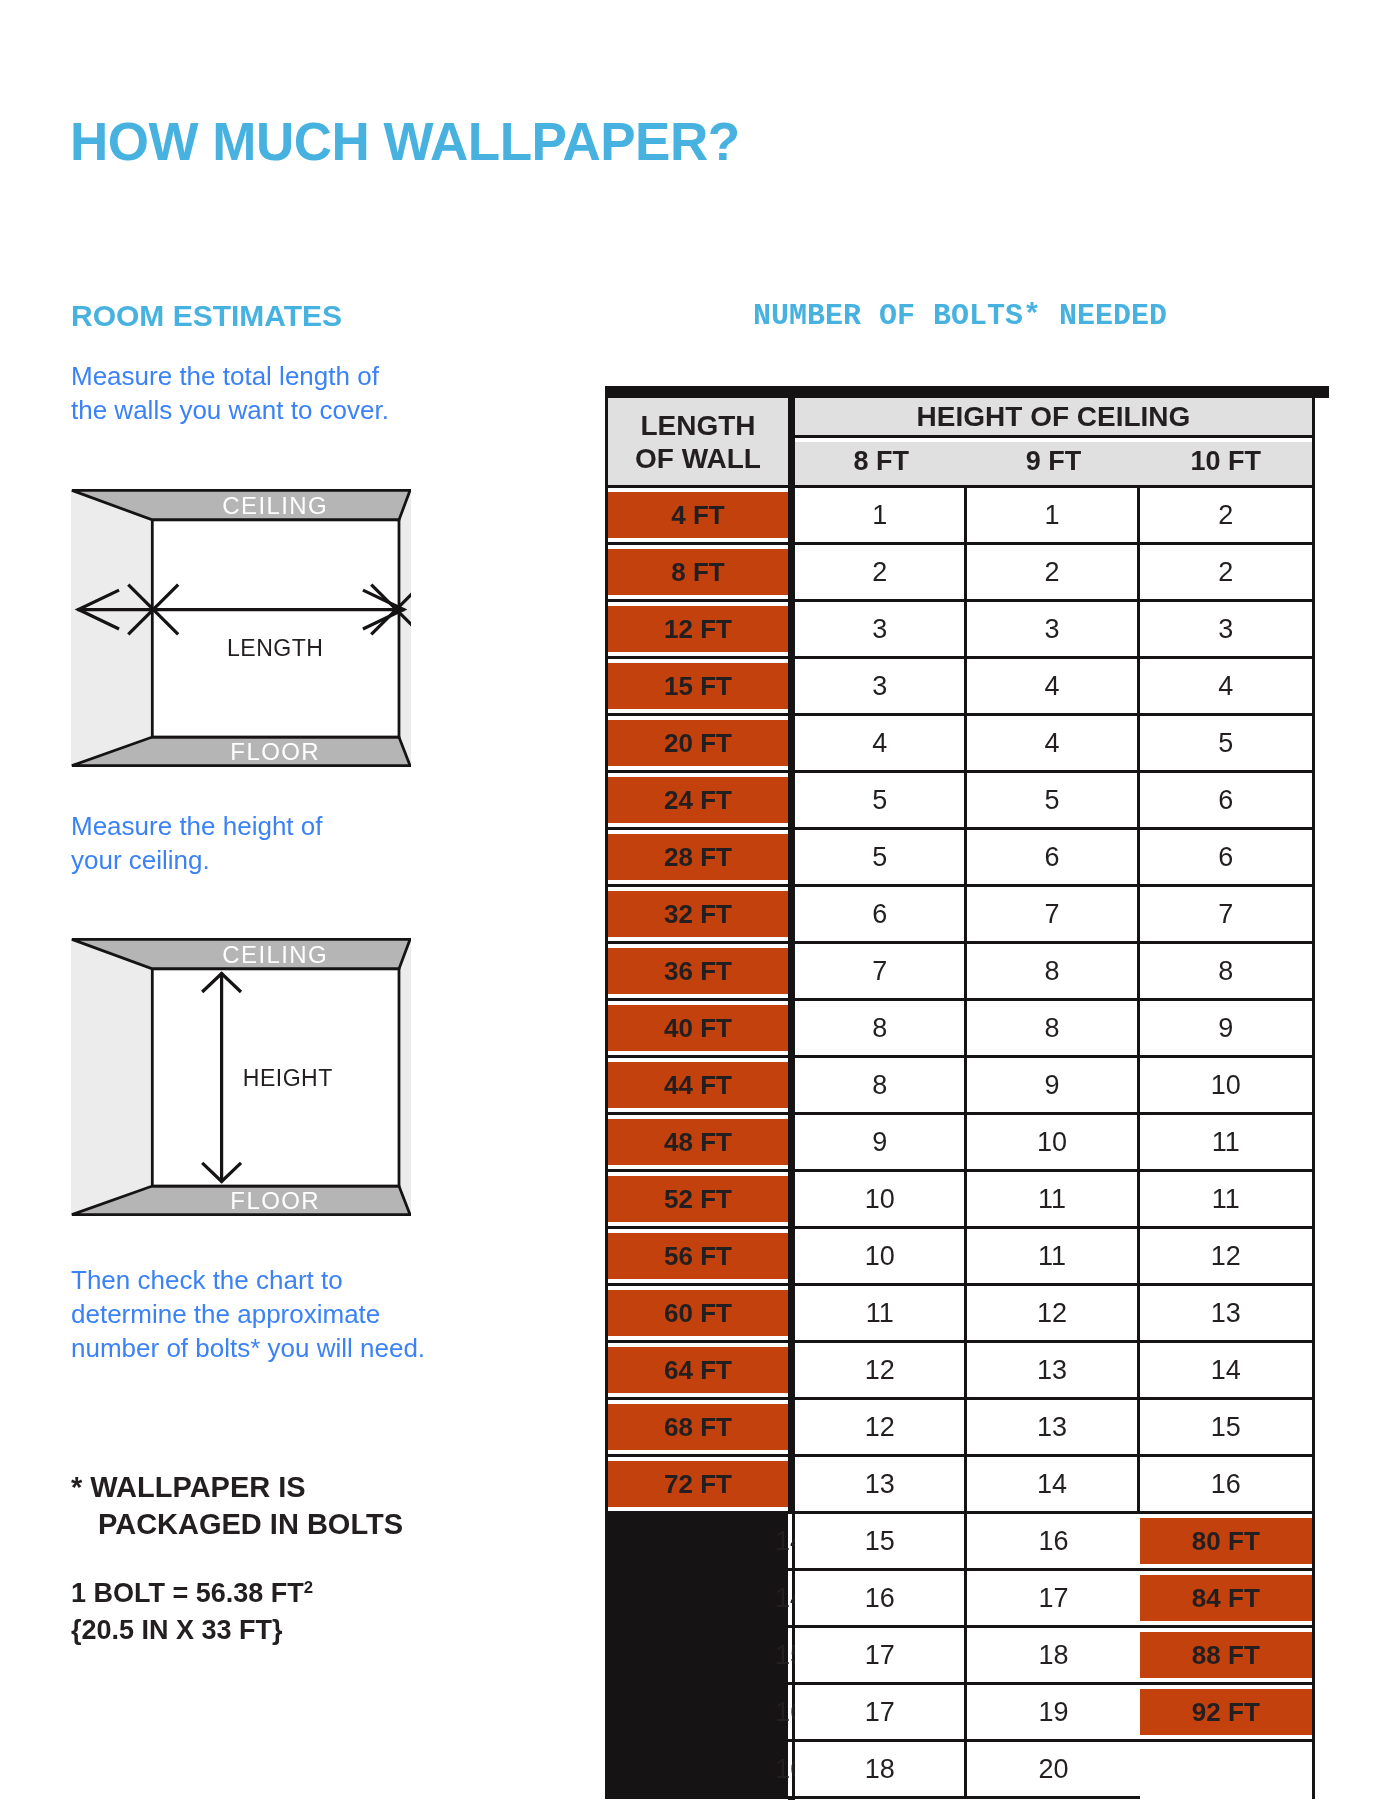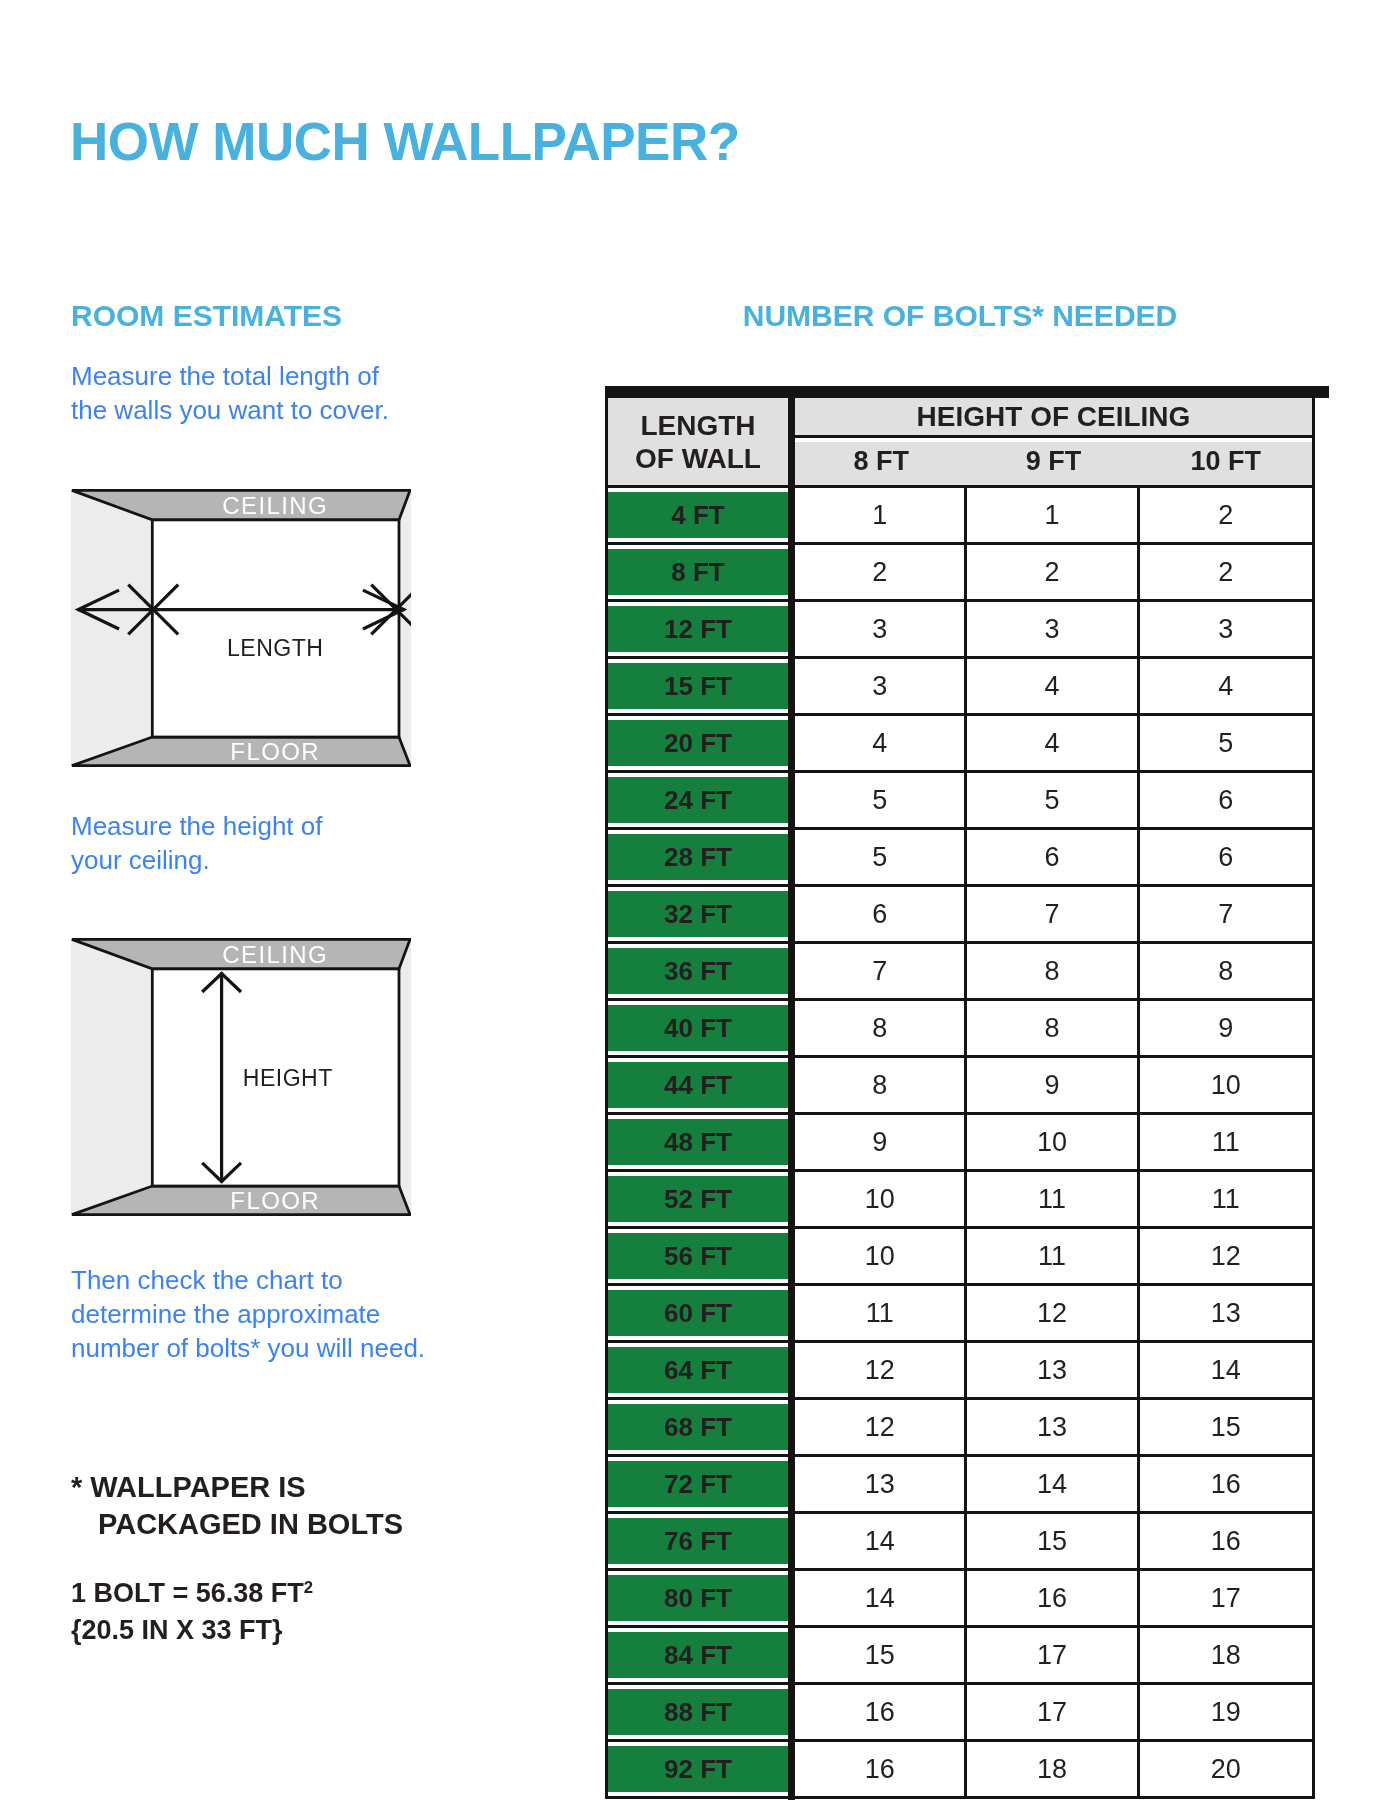--- a/index.html
+++ b/index.html
@@ -10,21 +10,21 @@
   
   .main-title {
     position: absolute; left: 70px; top: 70px;
     font-size: 53px; font-weight: bold; letter-spacing: -0.5px;
     color: #47b2e0;
   }
   .section-heading {
     position: absolute; font-size: 30px; font-weight: bold; color: #47b2e0;
   }
   .room-estimates-heading { left: 71px; top: 258px; }
-  .table-title { left: 605px; top: 258px; width: 710px; text-align: center; }
+  .table-title { left: 605px; top: 258px; width: 710px; text-align: center; font-family: Liberation Mono, monospace; }
 
   
   .step {
     position: absolute; left: 71px;
     font-size: 26px; line-height: 34px; color: #3b82f6;
     white-space: pre-line;
   }
   .step-1 { top: 318px; }
   .step-2 { top: 768px; }
   .step-3 { top: 1222px; }
@@ -83,21 +83,21 @@
   }
 
   #table-rows {
     display: grid;
     grid-template-columns: 180px 7px 1fr 1fr 1fr;
     grid-auto-rows: 57px;
   }
   .rowlabel { position: relative; background: #fff; border-bottom: 3px solid #151314; }
   .rowlabel .chip {
     position: absolute; left: 0; right: 0; top: 4px; bottom: 4px;
-    background: #15803d;
+    background: #c2410c;
     display: flex; align-items: center; justify-content: center;
     font-weight: bold; font-size: 26px;
   }
   .val {
     background: #fff;
     border-bottom: 3px solid #151314; border-right: 3px solid #151314;
     display: flex; align-items: center; justify-content: center;
     font-size: 27px;
   }
   .val.last { border-right: none; }
@@ -305,23 +305,20 @@
           <div class="val">12</div>
           <div class="val">13</div>
           <div class="val last">15</div>
           <div class="rowlabel">
             <div class="chip">72 FT</div>
           </div>
           <div class="vdiv"></div>
           <div class="val">13</div>
           <div class="val">14</div>
           <div class="val last">16</div>
-          <div class="rowlabel">
-            <div class="chip">76 FT</div>
-          </div>
           <div class="vdiv"></div>
           <div class="val">14</div>
           <div class="val">15</div>
           <div class="val last">16</div>
           <div class="rowlabel">
             <div class="chip">80 FT</div>
           </div>
           <div class="vdiv"></div>
           <div class="val">14</div>
           <div class="val">16</div>

